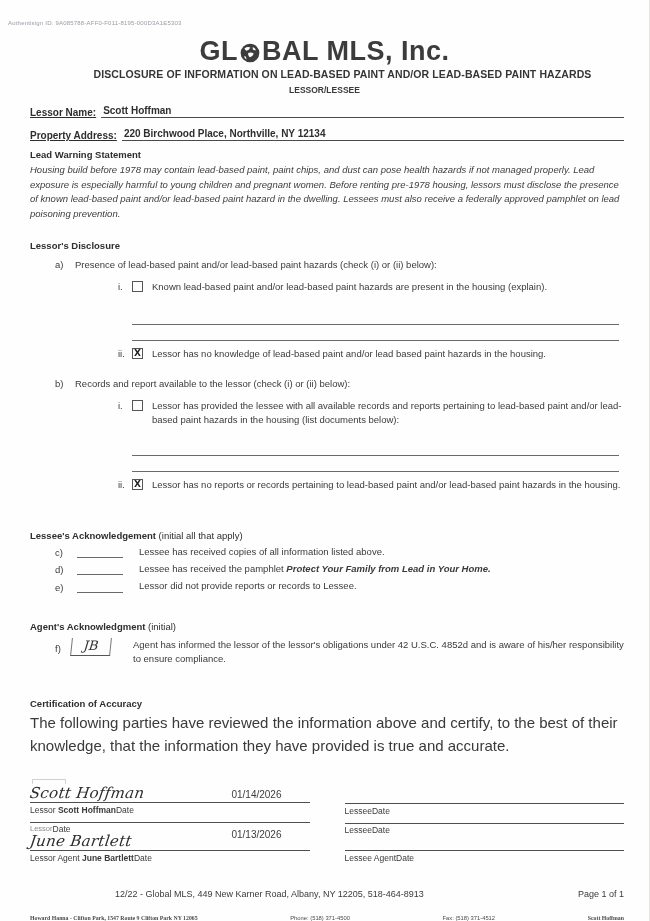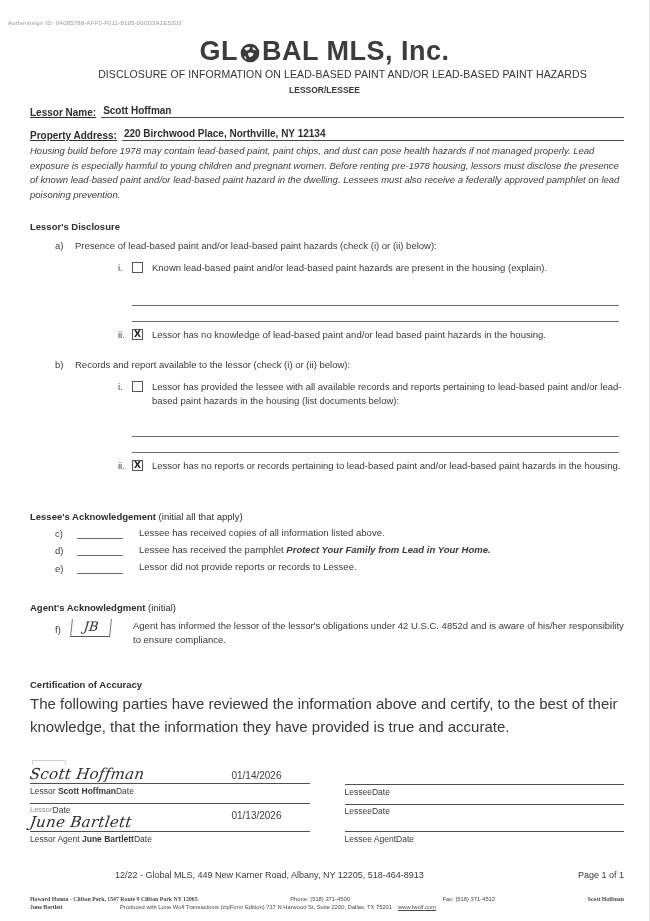--- a/index.html
+++ b/index.html
@@ -13,21 +13,21 @@
     position:absolute; top:20px; left:8px;
     font-size:6px; color:#9a9aa4; letter-spacing:0.2px;
   }
   
   .hdr { text-align:center; padding-top:38px; }
   .logo {
     font-size:27px; font-weight:bold; color:#3c3c3c; letter-spacing:0.5px;
     line-height:1; display:inline-flex; align-items:center;
   }
   .globe { display:inline-block; width:22px; height:22px; margin:0 1px; position:relative; top:1px; }
-  .doc-title { font-size:10.5px; font-weight:normal; color:#353535; margin-top:3px; letter-spacing:0.1px;padding-left:36px; }
+  .doc-title { font-size:10.5px; font-weight:bold; color:#353535; margin-top:3px; letter-spacing:0.1px;padding-left:36px; }
   .doc-sub { font-size:8.5px; font-weight:bold; color:#3a3a3a; margin-top:5px; }
   
   .content { padding:0 25px 0 30px; }
   .frow { display:flex; align-items:flex-end; margin-top:10px; font-size:10px; }
   .frow .flabel { font-weight:bold; color:#2e2e2e; white-space:nowrap;text-decoration:underline; }
   .frow .fvalue {
     font-weight:bold; color:#2e2e2e; flex:1; margin-left:5px;
     border-bottom:1.4px solid #4a4a4a; padding:0 0 1px 2px;
   }
   .lw-head { font-size:9.5px; font-weight:bold; color:#2e2e2e; margin-top:8px; }
@@ -120,20 +120,21 @@
 
     <div class="frow">
       <span class="flabel">Lessor Name:</span>
       <span class="fvalue">Scott Hoffman</span>
     </div>
     <div class="frow">
       <span class="flabel">Property Address:</span>
       <span class="fvalue">220 Birchwood Place, Northville, NY  12134</span>
     </div>
 
+    <div class="lw-head">Lead Warning Statement</div>
     <div class="lw-body">Housing build before 1978 may contain lead-based paint, paint chips, and dust can pose health hazards if not managed properly.  Lead exposure is especially harmful to young children and pregnant women.  Before renting pre-1978 housing, lessors must disclose the presence of known lead-based paint and/or lead-based paint hazard in the dwelling.  Lessees must also receive a federally approved pamphlet on lead poisoning prevention.</div>
 
     <div class="sec-head">Lessor's Disclosure</div>
 
     <div class="li-a">
       <span class="ln">a)</span>
       <span>Presence of lead-based paint and/or lead-based paint hazards (check (i) or (ii) below):</span>
     </div>
 
     <div class="sub">

